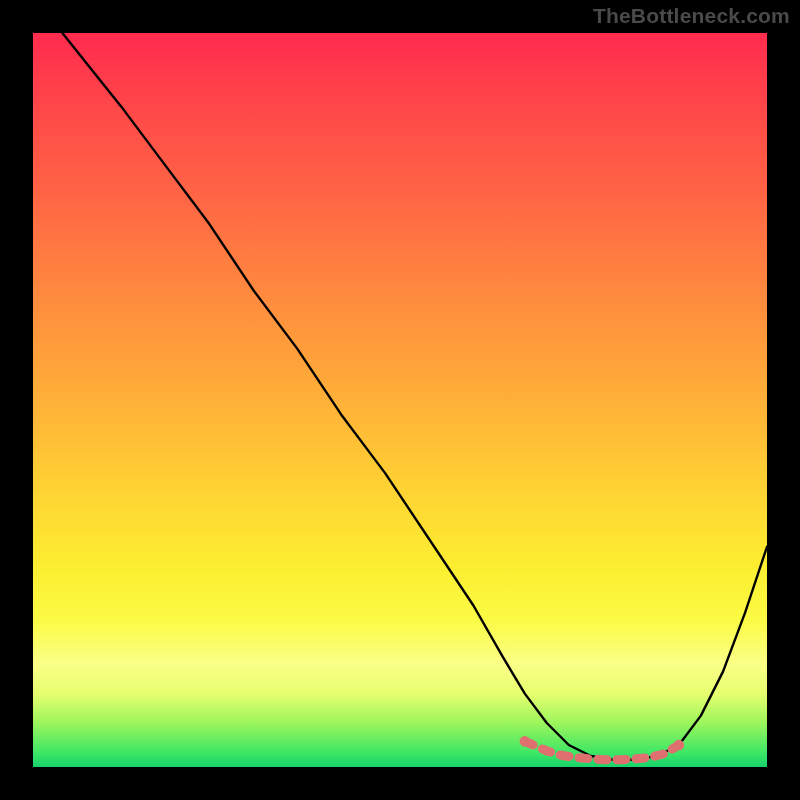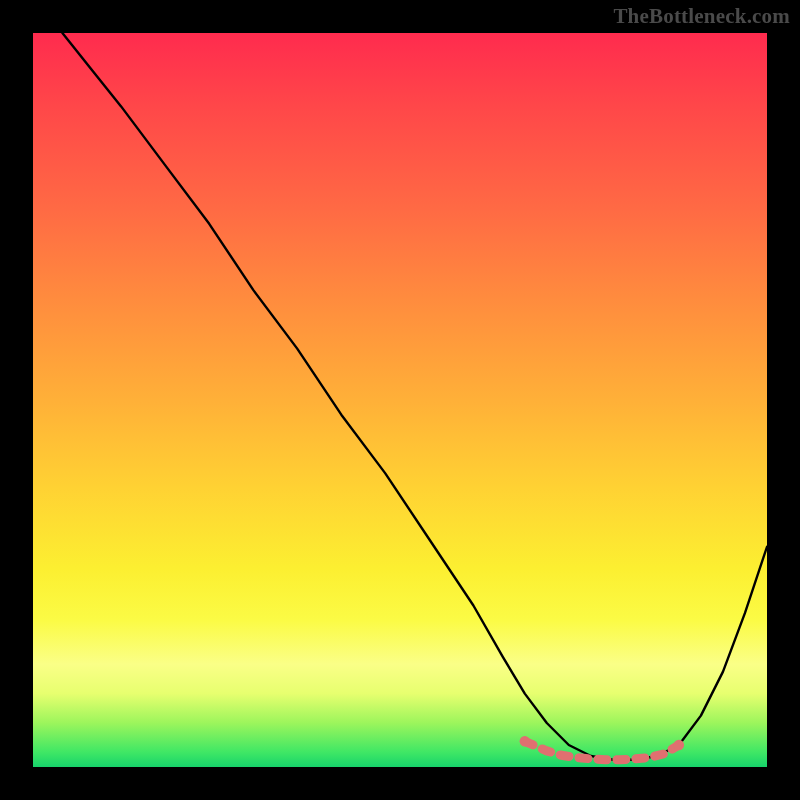--- a/index.html
+++ b/index.html
@@ -20,21 +20,20 @@
   .watermark {
     position: absolute;
     top: 4px;
     right: 10px;
     color: #4a4a4a;
     font-size: 21px;
     font-weight: 600;
     letter-spacing: 0.2px;
     z-index: 20;
     user-select: none;
-    font-family: Liberation Serif, serif;
   }
   .plot-area {
     position: absolute;
     left: 33px;
     top: 33px;
     width: 734px;
     height: 734px;
     background: linear-gradient(
       to bottom,
       #ff2b4e 0%,

